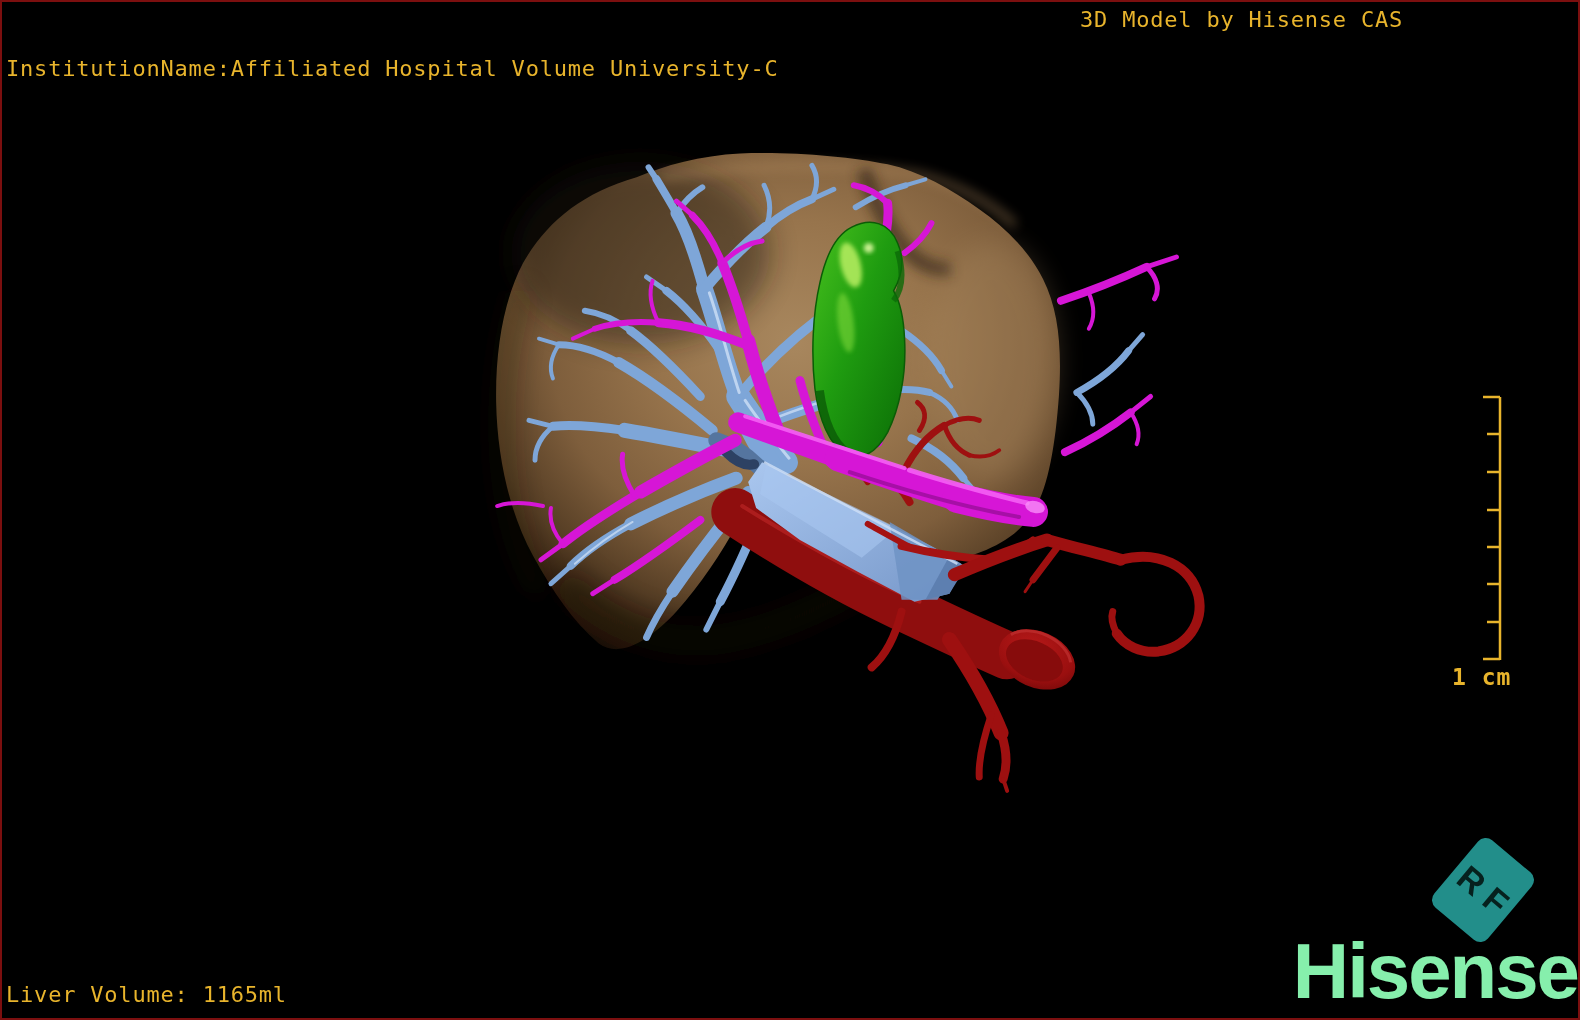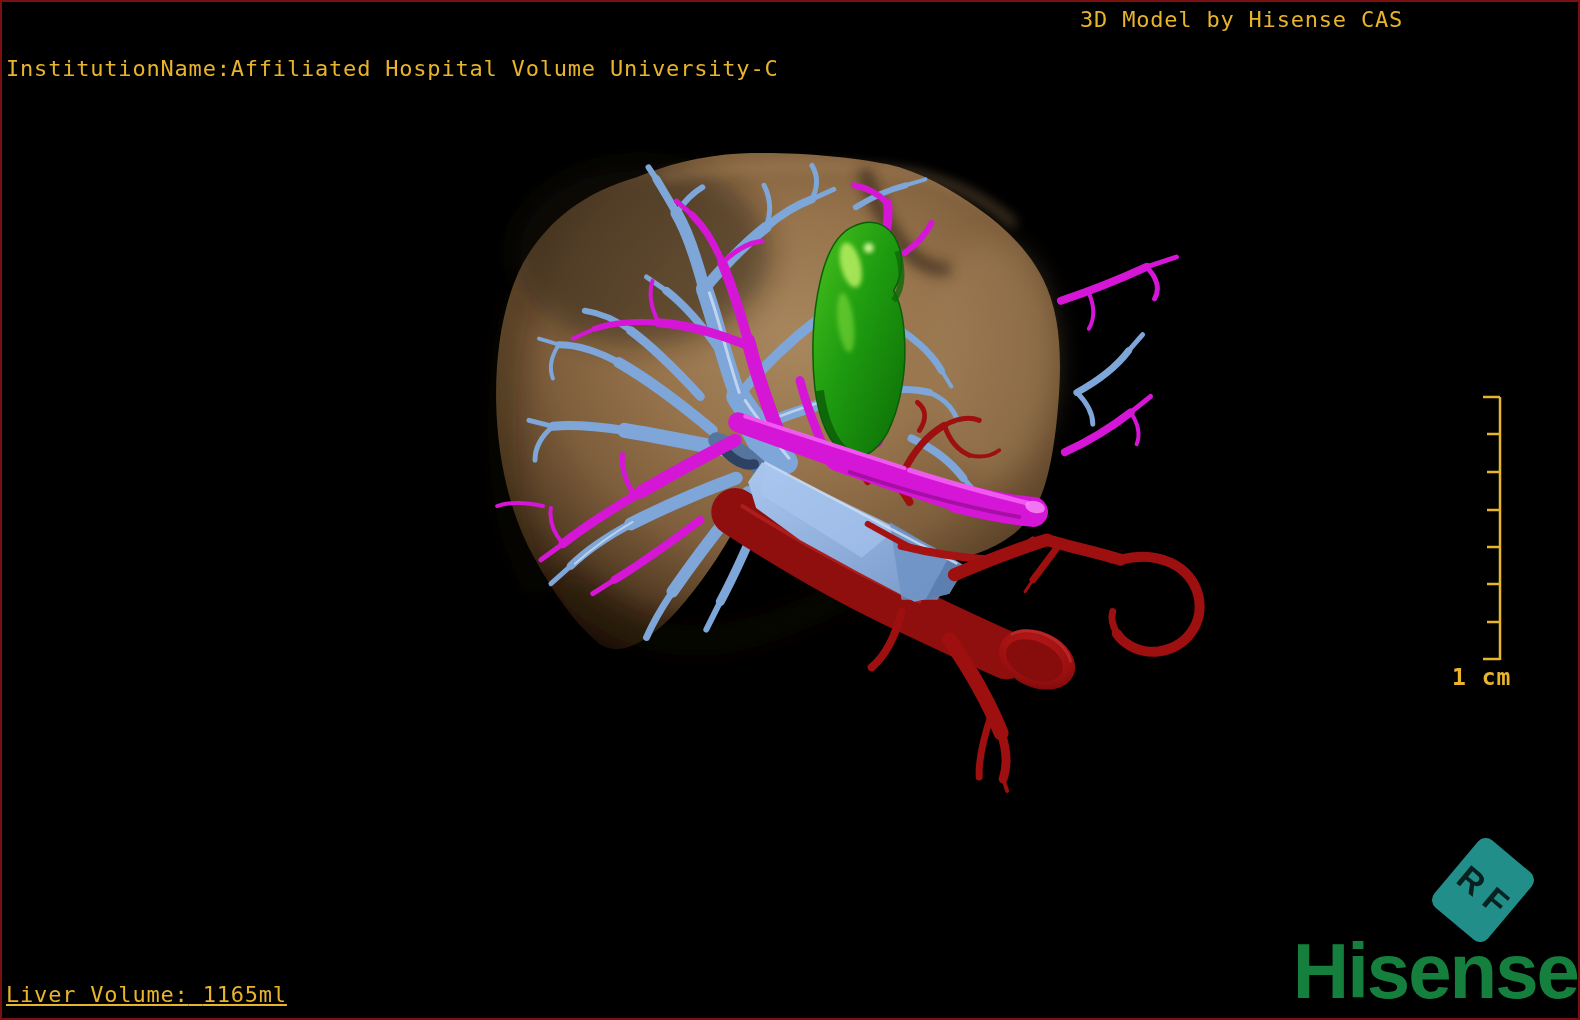--- a/index.html
+++ b/index.html
@@ -6,40 +6,40 @@
   body{
     position:relative;width:1580px;height:1020px;overflow:hidden;
     box-sizing:border-box;border:2px solid #7c0f0f;
     font-family:"DejaVu Sans Mono", monospace;
   }
   .stage{position:absolute;inset:0;}
   .stage svg{position:absolute;left:0;top:0;}
   .gold{color:#e8b42c;}
   .info{position:absolute;left:4px;top:4px;font-size:22px;line-height:25px;letter-spacing:0.8px;white-space:pre;}
   .wm{position:absolute;left:1078px;top:5px;font-size:22px;letter-spacing:0.8px;white-space:pre;}
-  .vol{position:absolute;left:4px;bottom:11px;font-size:22px;letter-spacing:0.8px;white-space:pre;text-decoration:underline;}
+  .vol{position:absolute;left:4px;bottom:11px;font-size:22px;letter-spacing:0.8px;white-space:pre;}
   .ruler{position:absolute;left:1442px;top:388px;width:80px;height:304px;}
   .ruler svg{position:absolute;left:0;top:0;}
   .ruler .lbl{
     position:absolute;left:8px;top:274px;width:66px;text-align:left;
     font-size:23px;font-weight:bold;letter-spacing:1px;color:#e8b42c;
   }
   .rf-badge{
     position:absolute;left:1446px;top:844px;width:70px;height:88px;
     background:#228e8a;border-radius:10px;transform:rotate(40deg);
     display:flex;align-items:center;justify-content:center;
   }
   .rf-badge span{
     font-family:"Liberation Sans",sans-serif;font-weight:bold;font-size:34px;
     color:#06211e;letter-spacing:9px;text-indent:9px;
   }
   .hisense{
     position:absolute;right:0px;bottom:8px;
     font-family:"Liberation Sans",sans-serif;font-weight:bold;
-    font-size:78px;line-height:1;color:#15803d;letter-spacing:-2px;white-space:pre;
+    font-size:78px;line-height:1;color:#86efac;letter-spacing:-2px;white-space:pre;
   }
 </style>
 </head>
 <body>
 
 <div class="stage">
 <svg width="1576" height="1016" viewBox="0 0 1580 1020">
   <defs>
     <radialGradient id="gl" cx="53%" cy="38%" r="70%">
       <stop offset="0%" stop-color="#a8875e"></stop>

